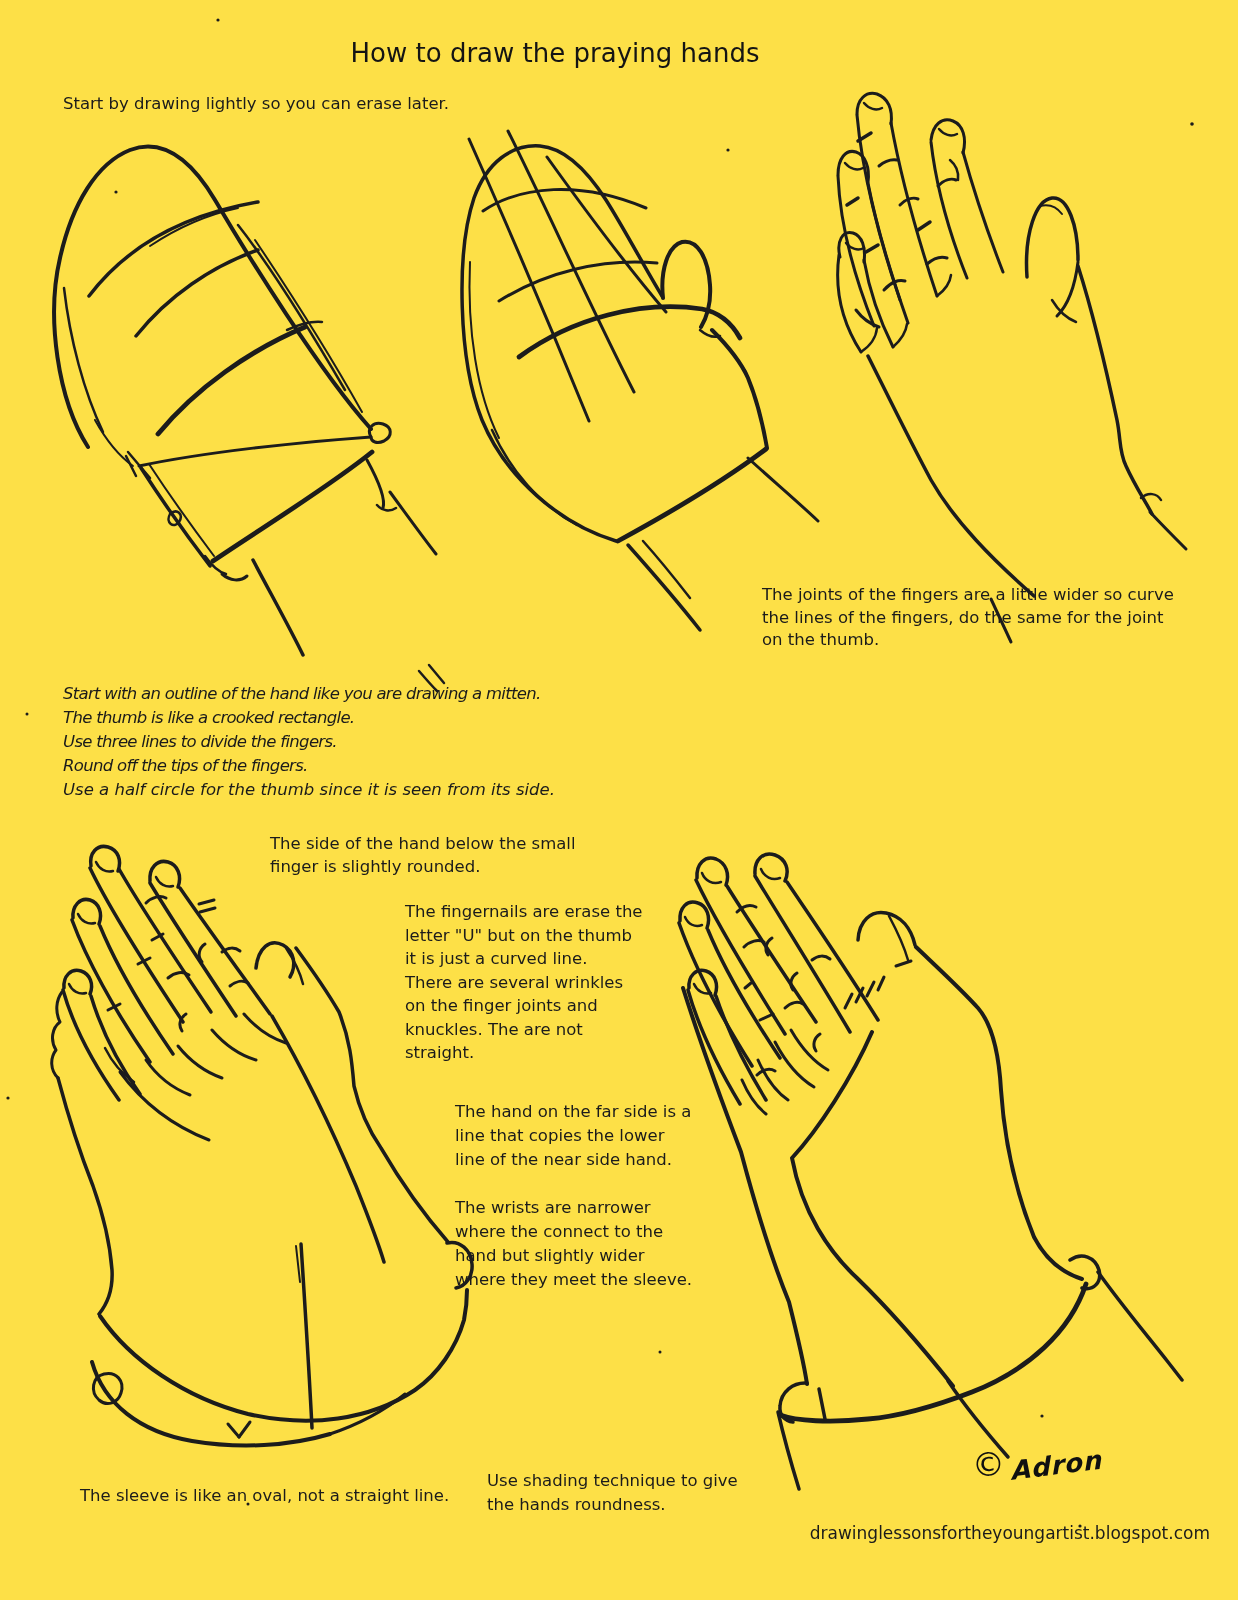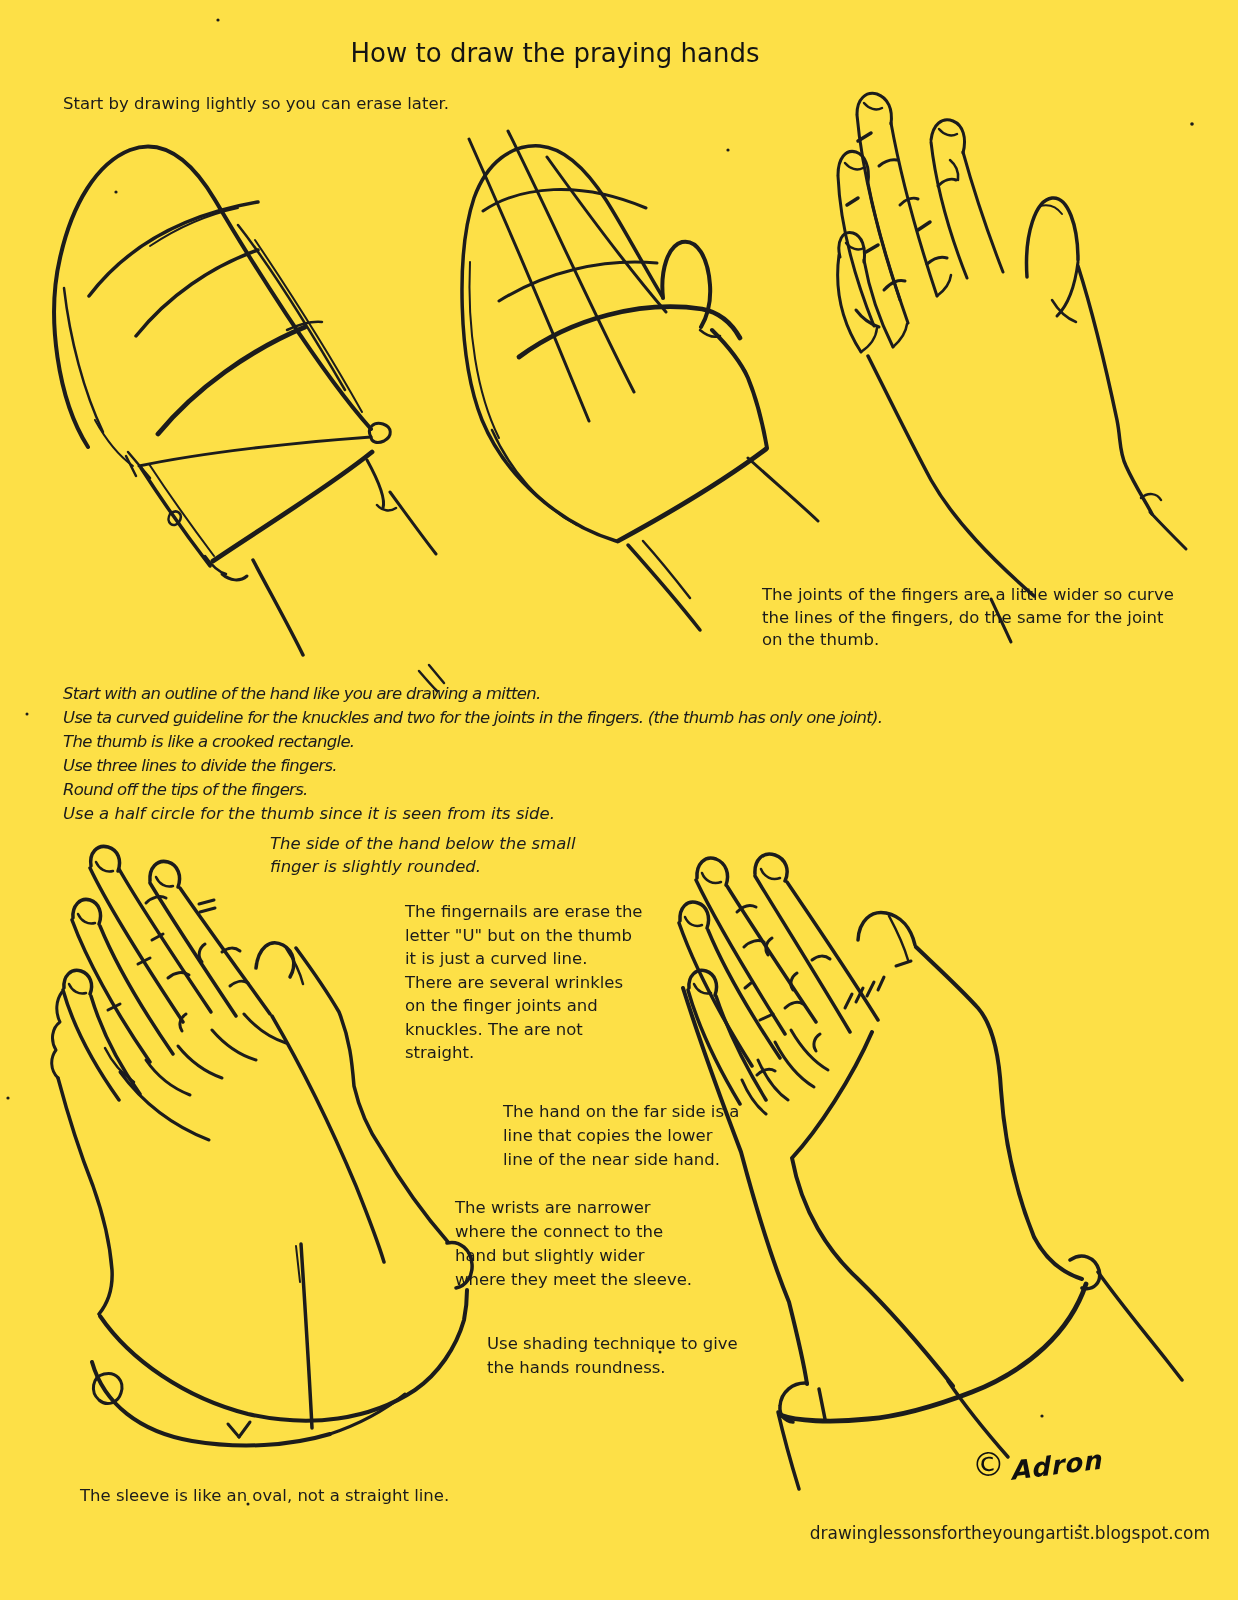--- a/index.html
+++ b/index.html
@@ -10,25 +10,25 @@
   .title{
     position:absolute;top:38px;left:0;width:1110px;text-align:center;
     font-size:26px;font-weight:400;letter-spacing:0px;color:#141414;margin:0;
   }
   .note{position:absolute;font-size:16.5px;line-height:23px;white-space:nowrap;color:#1b1b1b;}
   .note .line{display:block;}
   .intro{top:92px;left:63px;}
   .joints{top:584px;left:762px;line-height:22.5px;}
   .steps{top:682px;left:63px;line-height:24px;font-style:italic;}
   .steps .cond{letter-spacing:-0.7px;}
-  .side{top:832px;left:270px;font-style:italic;}
+  .side{top:832px;left:270px;}
   .nails{top:900px;left:405px;line-height:23.5px;}
-  .farside{top:1100px;left:455px;line-height:24px;margin-left:48px;}
+  .farside{top:1100px;left:455px;line-height:24px;}
   .wrists{top:1196px;left:455px;line-height:24px;}
-  .shading{top:1332px;left:487px;line-height:24px;}
+  .shading{top:1469px;left:487px;line-height:24px;}
   .sleevenote{top:1464px;left:80px;margin-top:20px;}
   .footer{top:1522px;left:0;width:1210px;text-align:right;font-size:17px;}
   .sig{position:absolute;left:972px;top:1448px;display:flex;align-items:flex-start;gap:7px;color:#101010;}
   .sig .c{font-size:33px;line-height:1;transform:rotate(-4deg);}
   .sig .n{font-style:italic;font-weight:bold;font-size:26px;transform:rotate(-7deg) skewX(-6deg);letter-spacing:1px;margin-top:2px;}
   svg.canvas{position:absolute;left:0;top:0;pointer-events:none;}
   .ink{fill:none;stroke:#1c1c1c;stroke-linecap:round;stroke-linejoin:round;}
   .w2{stroke-width:2px;}.w25{stroke-width:2.5px;}.w3{stroke-width:3px;}
   .w35{stroke-width:3.5px;}.w4{stroke-width:4px;}.w5{stroke-width:4.8px;}
   .dot{fill:#1c1c1c;stroke:none;}
@@ -43,21 +43,20 @@
   <div class="note intro">Start by drawing lightly so you can erase later.</div>
 
   <div class="note joints">
     <span class="line">The joints of the fingers are a little wider so curve</span>
     <span class="line">the lines of the fingers, do the same for the joint</span>
     <span class="line">on the thumb.</span>
   </div>
 
   <div class="note steps">
     <span class="line cond">Start with an outline of the hand like you are drawing a mitten.</span>
-    <span class="line cond">Use ta curved guideline for the knuckles and two for the joints in the fingers. (the thumb has only one joint).</span>
     <span class="line cond">The thumb is like a crooked rectangle.</span>
     <span class="line cond">Use three lines to divide the fingers.</span>
     <span class="line cond">Round off the tips of the fingers.</span>
     <span class="line">Use a half circle for the thumb since it is seen from its side.</span>
   </div>
 
   <div class="note side">
     <span class="line">The side of the hand below the small</span>
     <span class="line">finger is slightly rounded.</span>
   </div>

